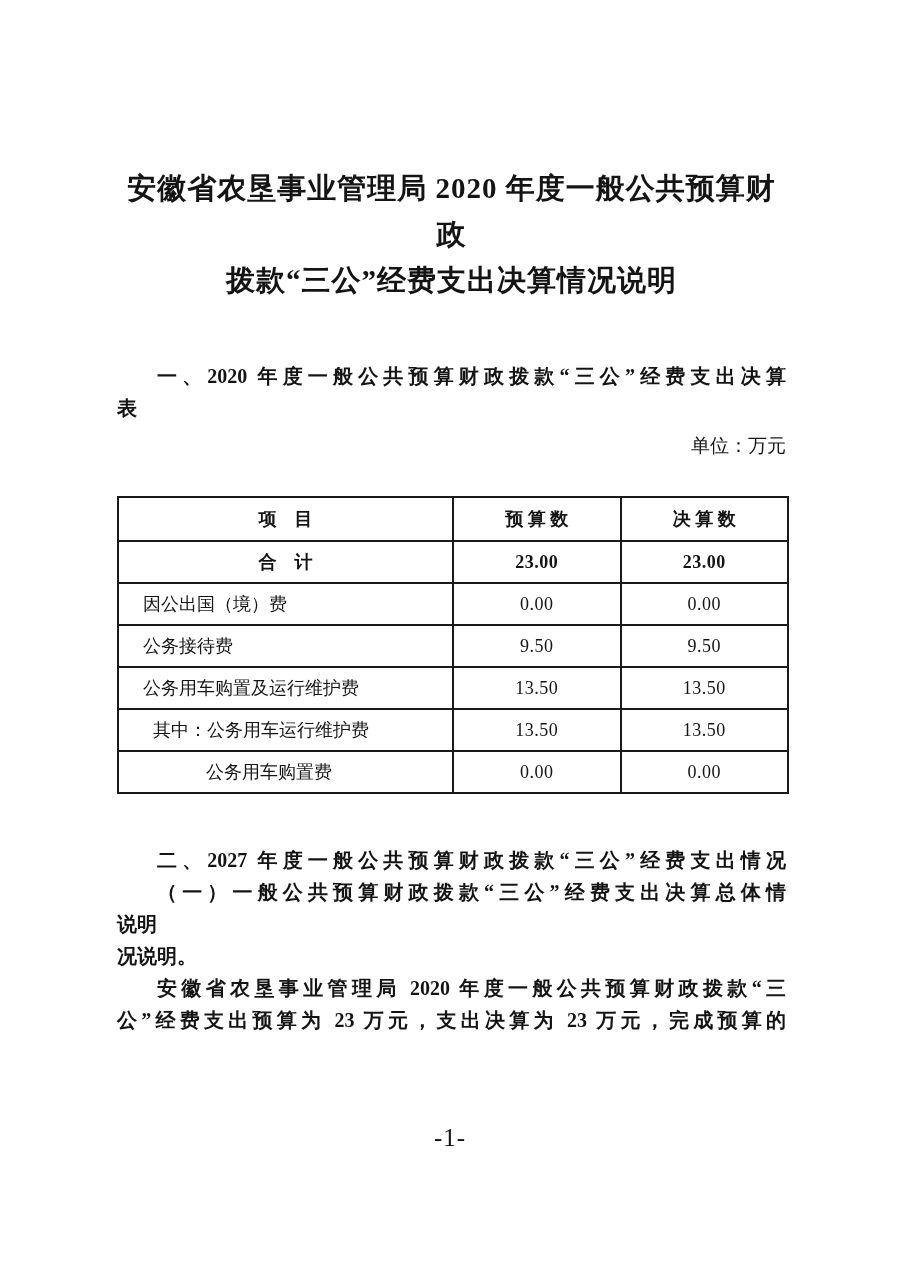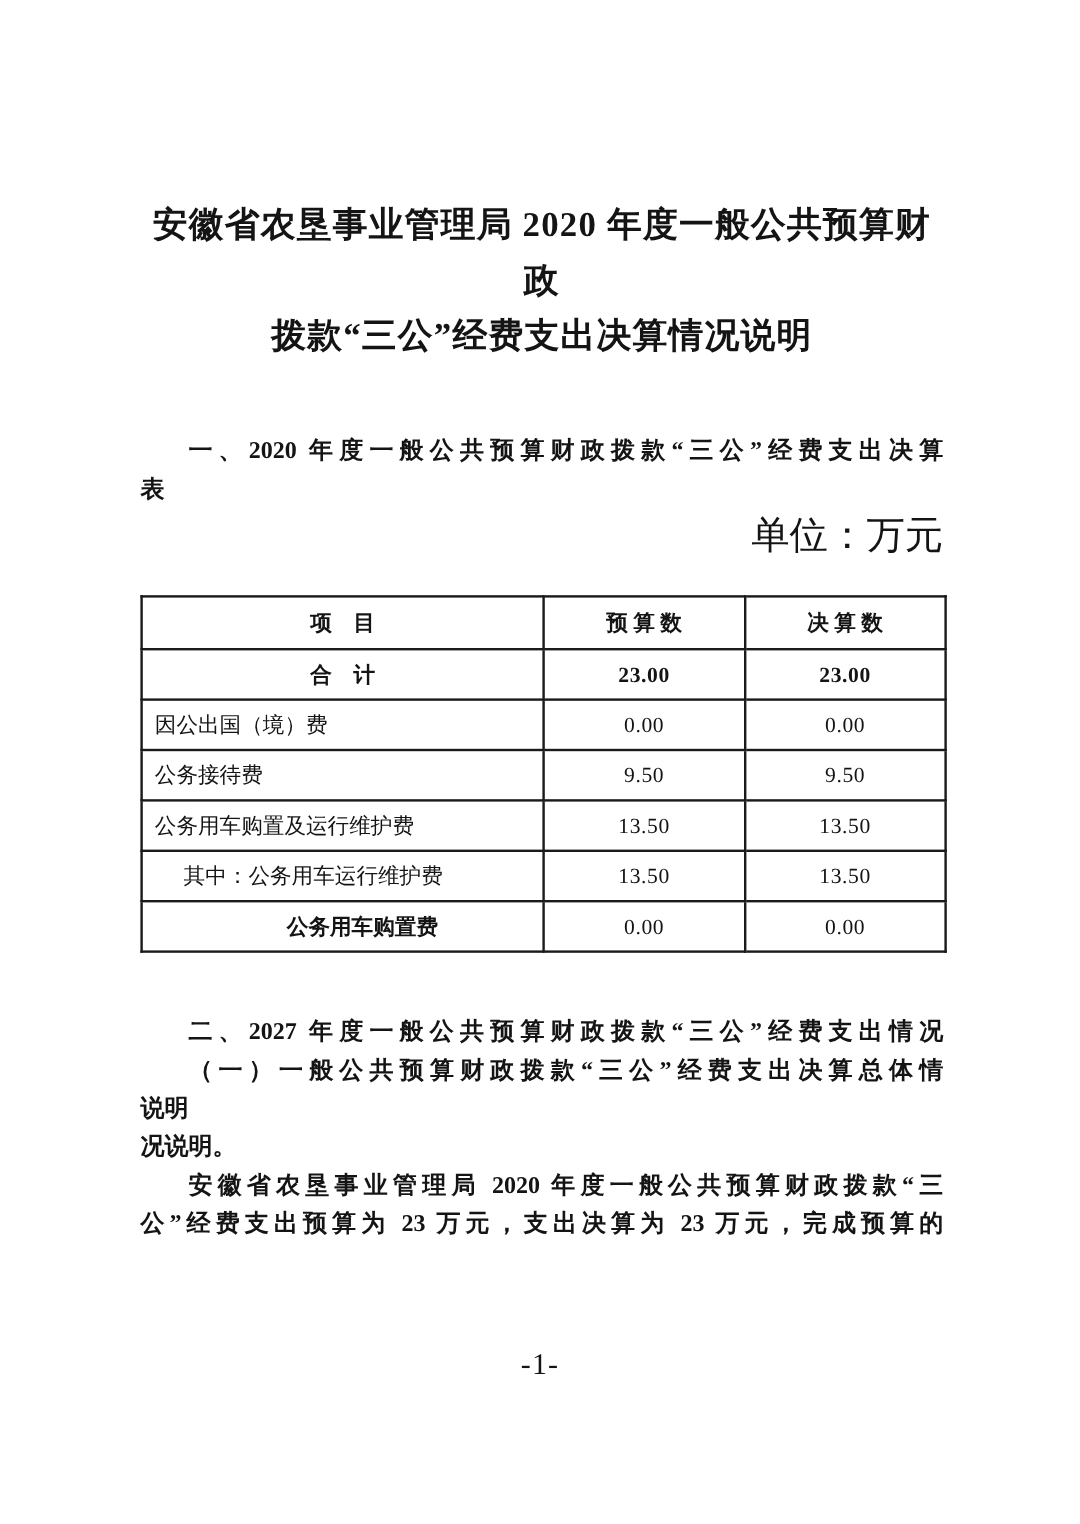--- a/index.html
+++ b/index.html
@@ -38,21 +38,21 @@
     text-align: justify;
     text-align-last: justify;
     font-weight: bold;
   }
   .indent2 { text-indent: 2em; }
   .bold { font-weight: 700; }
 
   .sec1 { margin-top: 57px; }
   .unit-line {
     text-align: right;
-    font-size: 32px;
+    font-size: 19px;
     line-height: 40px;
     margin-top: 2px;
   }
 
   
   table.sangong {
     width: 672px;
     margin-top: 30px;
     border-collapse: collapse;
     table-layout: fixed;
@@ -61,23 +61,23 @@
     border: 2px solid #1a1a1a;
     height: 42px;
     font-size: 18px;
     padding: 0 6px;
     overflow: hidden;
     white-space: nowrap;
   }
   table.sangong .hdr td { font-weight: 700; text-align: center; height: 44px; }
   table.sangong .total td { font-weight: 700; text-align: center; }
   table.sangong td.num { text-align: center; letter-spacing: 0.5px; }
-  table.sangong td.item-left   { text-align: left; padding-left: 10px; }
+  table.sangong td.item-left   { text-align: left; padding-left: 24px; }
   table.sangong td.item-ind1   { text-align: left; padding-left: 34px; }
-  table.sangong td.item-ind3   { text-align: left; padding-left: 120px; font-weight: bold; }
+  table.sangong td.item-ind3   { text-align: left; padding-left: 87px; }
 
   .sec2 { margin-top: 50px; }
 
   
   .page-number {
     position: absolute;
     left: 0;
     right: 0;
     top: 1124px;
     text-align: center;

